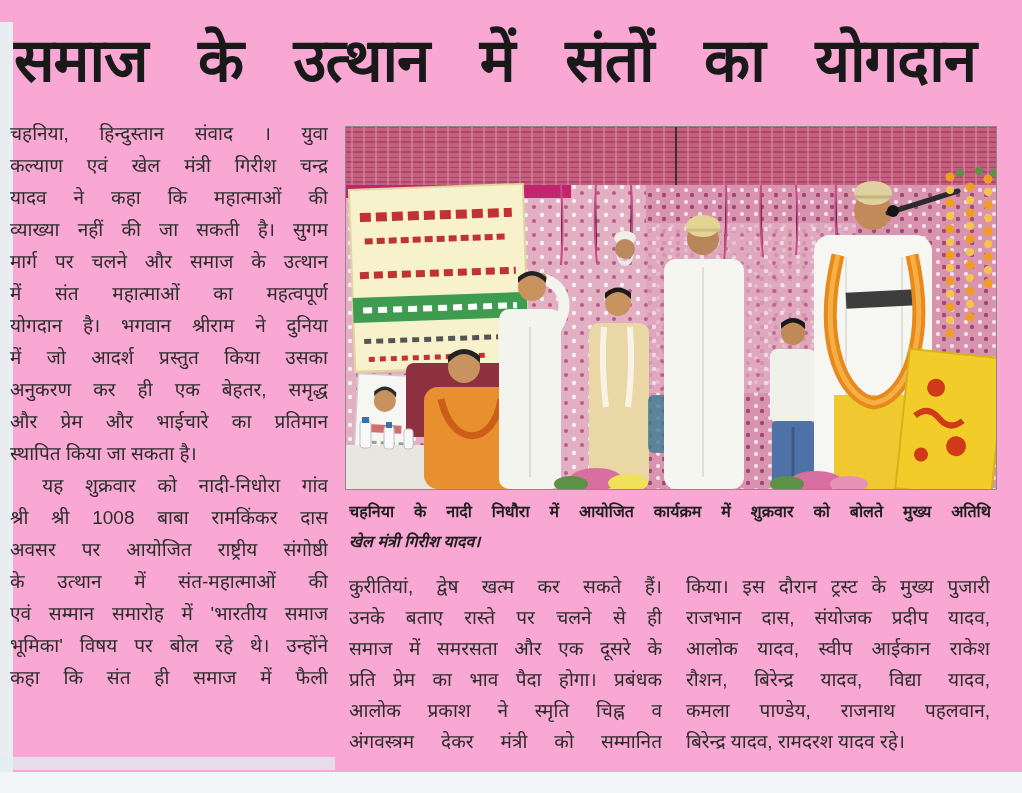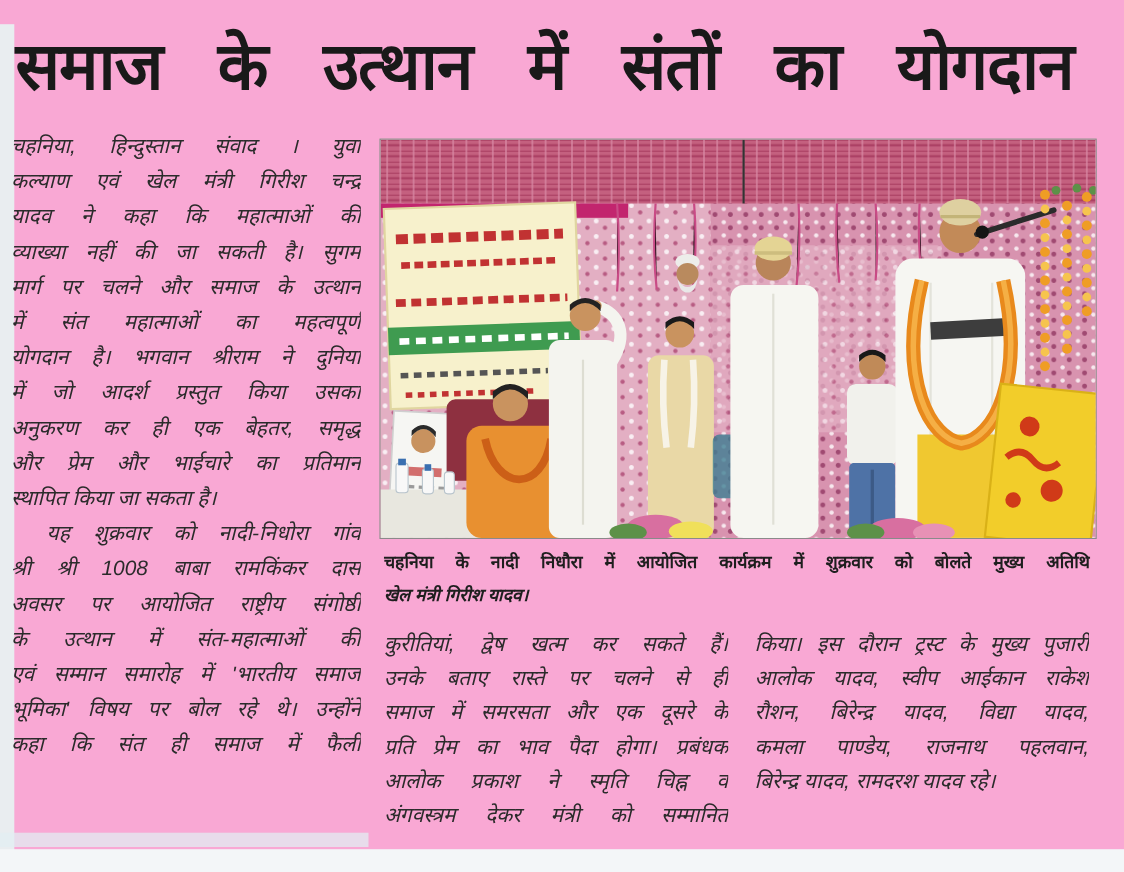--- a/index.html
+++ b/index.html
@@ -11,21 +11,21 @@
   }
   .edge-left{position:absolute;left:0;top:22px;width:13px;height:771px;background:#e9edf0;}
   .edge-bottom{position:absolute;left:0;top:772px;width:1022px;height:21px;background:#f3f6f8;}
   .edge-smudge{position:absolute;left:0;top:757px;width:335px;height:13px;background:#e2edf3;opacity:.75;}
   .headline{
     position:absolute;left:14px;top:14px;width:962px;height:94px;margin:0;
     font-size:60px;font-weight:700;color:#191919;letter-spacing:-1px;
     white-space:nowrap;text-align:justify;text-align-last:justify;line-height:94px;
   }
   .col{position:absolute;font-size:19px;color:#2b2b2b;}
-  .col .tline{text-align:justify;text-align-last:justify;white-space:nowrap;overflow:hidden;font-style:italic;}
+  .col .tline{text-align:justify;text-align-last:justify;white-space:nowrap;overflow:hidden;}
   .col .tline.endline{text-align-last:left;}
   .col .tline.indent{text-indent:1.7em;}
   .col1{left:10px;top:118px;width:318px;}
   .col1 .tline{height:32px;line-height:32px;}
   .col2{left:349px;top:571px;width:313px;}
   .col3{left:686px;top:571px;width:304px;}
   .col2 .tline,.col3 .tline{height:31px;line-height:31px;}
   .photo{
     position:absolute;left:345px;top:126px;width:650px;height:362px;margin:0;
     border:1px solid #8a8a8a;background:#e3afc3;
@@ -275,19 +275,20 @@
       <div class="tline">कुरीतियां, द्वेष खत्म कर सकते हैं।</div>
       <div class="tline">उनके बताए रास्ते पर चलने से ही</div>
       <div class="tline">समाज में समरसता और एक दूसरे के</div>
       <div class="tline">प्रति प्रेम का भाव पैदा होगा। प्रबंधक</div>
       <div class="tline">आलोक प्रकाश ने स्मृति चिह्न व</div>
       <div class="tline">अंगवस्त्रम देकर मंत्री को सम्मानित</div>
     </div>
 
   <div class="col col3">
       <div class="tline">किया। इस दौरान ट्रस्ट के मुख्य पुजारी</div>
+      <div class="tline">राजभान दास, संयोजक प्रदीप यादव,</div>
       <div class="tline">आलोक यादव, स्वीप आईकान राकेश</div>
       <div class="tline">रौशन, बिरेन्द्र यादव, विद्या यादव,</div>
       <div class="tline">कमला पाण्डेय, राजनाथ पहलवान,</div>
       <div class="tline endline">बिरेन्द्र यादव, रामदरश यादव रहे।</div>
     </div>
 
 </div>
 
 </body></html>

